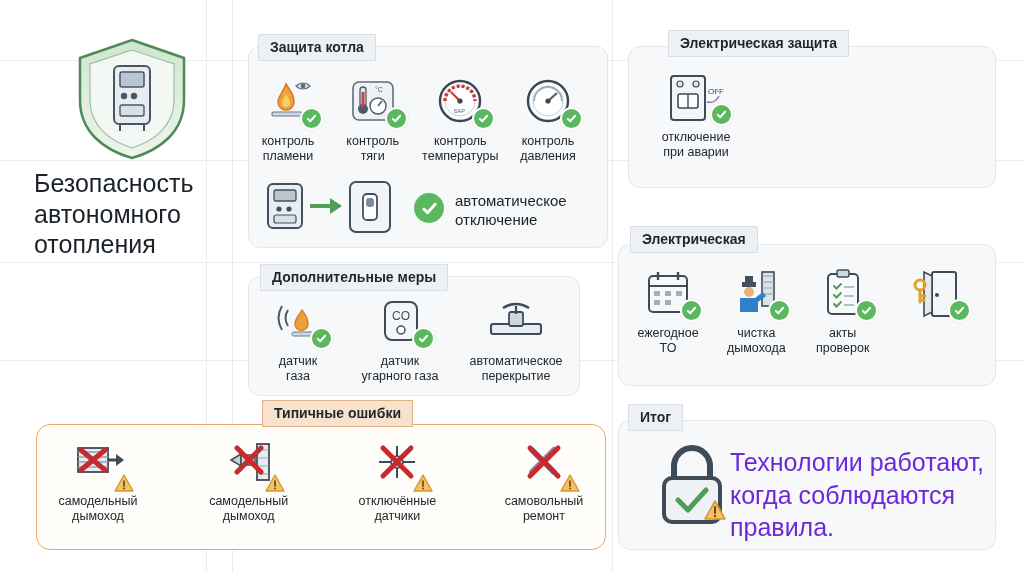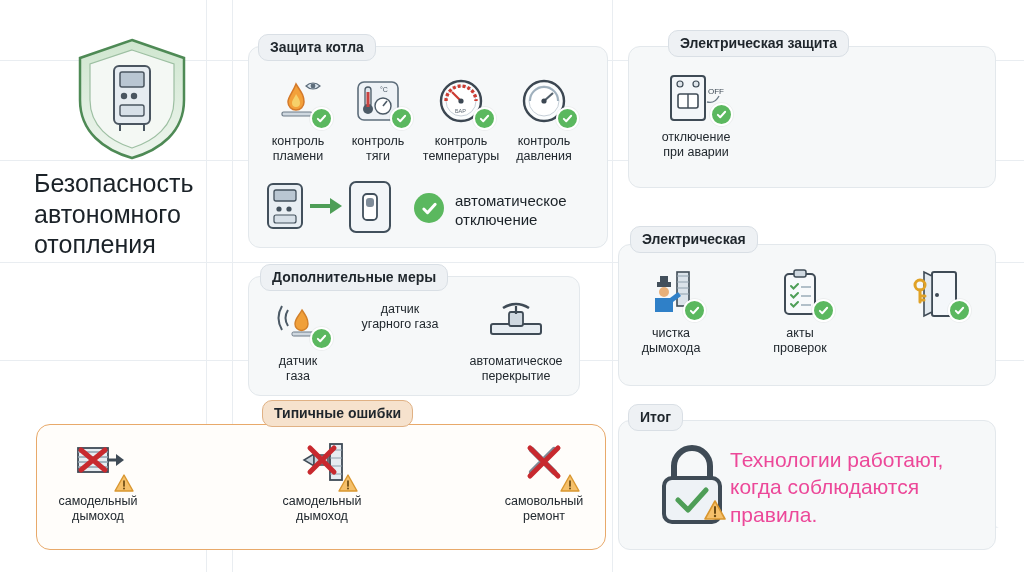--- a/index.html
+++ b/index.html
@@ -20,21 +20,21 @@
   .panel{
     position:absolute;
     background:#f6f8f9;
     border:1px solid #e3e8ec;
     border-radius:12px;
   }
   .panel-title{
     position:absolute;
     background:#eef1f4;
     border:1px solid #d9dfe5;
-    border-radius:10px;
+    border-radius:0;
     font-size:14px;
     font-weight:700;
     color:#1f262c;
     padding:4px 11px 5px;
     white-space:nowrap;
     z-index:5;
   }
   .items{
     display:flex;
     position:absolute;
@@ -87,21 +87,21 @@
   }
   
   .result{
     position:absolute;
     background:#f6f8f9;
     border:1px solid #e3e8ec;
     border-radius:12px;
   }
   .result-text{
     position:absolute;
-    font-size:21px;line-height:1.3;color:#ec4899;white-space:pre-line;
+    font-size:25px;line-height:1.3;color:#6d28d9;white-space:pre-line;
   }
   .auto-off{
     position:absolute;
     font-size:15px;line-height:1.25;color:#1b2228;white-space:pre-line;
   }
   .big-check{
     position:absolute;
     width:30px;height:30px;border-radius:50%;
     background:#5bb85f;display:flex;align-items:center;justify-content:center;
   }
@@ -141,21 +141,21 @@
     <line x1="82" y1="90" x2="82" y2="97" stroke="#4a5560" stroke-width="2"></line>
   </svg>
 </div>
 <div class="hero-title" style="left:34px;top:168px;width:200px">Безопасность
 автономного
 отопления</div>
 
 <div class="panel" style="left:248px;top:46px;width:358px;height:200px"></div>
 <div class="panel-title" style="left:258px;top:34px">Защита котла</div>
 
-<div class="items" style="left:258px;top:76px;width:340px;">
+<div class="items" style="left:248px;top:76px;width:340px;justify-content:space-between">
   <div class="item" style="width:80px">
     <div class="glyph">
       <svg viewBox="0 0 56 52" width="56" height="52">
         <path d="M26 8 C31 16 34 19 34 26 a8 8 0 0 1 -16 0 c0-5 4-8 8-18z" fill="#f3a03a" stroke="#d4792a" stroke-width="1.5"></path>
         <path d="M26 18 c3 5 4 6 4 9 a4 4 0 0 1 -8 0 c0-3 2-4 4-9z" fill="#f6d06a"></path>
         <rect x="12" y="36" width="30" height="4" rx="1.5" fill="#cfd8e0" stroke="#6d7b88" stroke-width="1.2"></rect>
         <path d="M36 10 c4-4 10-4 14 0 c-4 4-10 4-14 0z" fill="#dbe6ef" stroke="#5d6d7b" stroke-width="1.2"></path>
         <circle cx="43" cy="10" r="2.4" fill="#5d6d7b"></circle>
       </svg>
       <span class="check">
@@ -295,20 +295,32 @@
           <svg viewBox="0 0 12 12">
             <path d="M2 6.4 L4.6 9 L10 3" fill="none" stroke="#fff" stroke-width="2.1" stroke-linecap="round" stroke-linejoin="round"></path>
           </svg>
         </span>
     </div>
     <div class="cap">датчик
 газа</div>
   </div>
 
   <div class="item" style="width:104px">
+    <div class="glyph">
+      <svg viewBox="0 0 56 52" width="56" height="52">
+        <rect x="13" y="6" width="32" height="38" rx="7" fill="#f4f7fa" stroke="#3f4b56" stroke-width="2"></rect>
+        <text x="20" y="24" font-size="12" fill="#3f4b56" font-family="Liberation Sans, sans-serif">CO</text>
+        <circle cx="29" cy="34" r="4" fill="#ffffff" stroke="#3f4b56" stroke-width="1.5"></circle>
+      </svg>
+      <span class="check">
+          <svg viewBox="0 0 12 12">
+            <path d="M2 6.4 L4.6 9 L10 3" fill="none" stroke="#fff" stroke-width="2.1" stroke-linecap="round" stroke-linejoin="round"></path>
+          </svg>
+        </span>
+    </div>
     <div class="cap">датчик
 угарного газа</div>
   </div>
 
   <div class="item" style="width:112px">
     <div class="glyph" style="width:70px">
       <svg viewBox="0 0 70 52" width="70" height="52">
         <rect x="10" y="28" width="50" height="10" rx="2" fill="#e7edf2" stroke="#3f4b56" stroke-width="2"></rect>
         <rect x="28" y="16" width="14" height="14" rx="2" fill="#cfd8e0" stroke="#3f4b56" stroke-width="1.8"></rect>
         <path d="M22 12 q13 -8 26 0" fill="none" stroke="#3f4b56" stroke-width="2.6"></path>
@@ -317,20 +329,42 @@
     </div>
     <div class="cap">автоматическое
 перекрытие</div>
   </div>
 </div>
 
 <div class="panel" style="left:618px;top:244px;width:376px;height:140px"></div>
 <div class="panel-title" style="left:630px;top:226px">Электрическая</div>
 
 <div class="items" style="left:626px;top:268px;width:362px;justify-content:space-between">
+  <div class="item" style="width:84px">
+    <div class="glyph">
+      <svg viewBox="0 0 56 52" width="56" height="52">
+        <rect x="9" y="8" width="38" height="36" rx="4" fill="#f6f8fa" stroke="#3f4b56" stroke-width="2"></rect>
+        <line x1="9" y1="18" x2="47" y2="18" stroke="#3f4b56" stroke-width="1.8"></line>
+        <line x1="18" y1="4" x2="18" y2="12" stroke="#3f4b56" stroke-width="2.4"></line>
+        <line x1="38" y1="4" x2="38" y2="12" stroke="#3f4b56" stroke-width="2.4"></line>
+        <rect x="14" y="23" width="6" height="5" fill="#9fb0bd"></rect>
+          <rect x="25" y="23" width="6" height="5" fill="#9fb0bd"></rect>
+        <rect x="36" y="23" width="6" height="5" fill="#9fb0bd"></rect>
+          <rect x="14" y="32" width="6" height="5" fill="#9fb0bd"></rect>
+        <rect x="25" y="32" width="6" height="5" fill="#9fb0bd"></rect>
+      </svg>
+      <span class="check">
+          <svg viewBox="0 0 12 12">
+            <path d="M2 6.4 L4.6 9 L10 3" fill="none" stroke="#fff" stroke-width="2.1" stroke-linecap="round" stroke-linejoin="round"></path>
+          </svg>
+        </span>
+    </div>
+    <div class="cap">ежегодное
+ТО</div>
+  </div>
 
   <div class="item" style="width:90px">
     <div class="glyph">
       <svg viewBox="0 0 56 52" width="56" height="52">
         <rect x="34" y="4" width="12" height="34" fill="#dbe3ea" stroke="#3f4b56" stroke-width="1.6"></rect>
         <path d="M34 8 h12 M34 14 h12 M34 20 h12 M34 26 h12" stroke="#8fa0ad" stroke-width="1"></path>
         <path d="M14 14 h14 v5 h-14z" fill="#43505c"></path>
         <rect x="17" y="8" width="8" height="7" fill="#43505c"></rect>
         <circle cx="21" cy="24" r="5" fill="#e8b07a"></circle>
         <path d="M12 30 h18 v14 h-18z" fill="#2f80c8"></path>
@@ -426,20 +460,38 @@
             <path d="M10 1 L19 17 H1 Z" fill="#f5c06a" stroke="#d9962f" stroke-width="1.4" stroke-linejoin="round"></path>
             <line x1="10" y1="7" x2="10" y2="12" stroke="#6b4a12" stroke-width="1.7" stroke-linecap="round"></line>
             <circle cx="10" cy="14.4" r="1" fill="#6b4a12"></circle>
           </svg>
       </span>
     </div>
     <div class="cap">самодельный
 дымоход</div>
   </div>
 
+  <div class="item" style="width:104px">
+    <div class="glyph">
+      <svg viewBox="0 0 56 52" width="56" height="52">
+        <circle cx="28" cy="26" r="6" fill="#e6ecf1" stroke="#3f4b56" stroke-width="1.6"></circle>
+        <path d="M28 20 v-10 M28 32 v10 M22 26 h-12 M34 26 h12" stroke="#3f4b56" stroke-width="2"></path>
+        <path d="M14 12 L42 40 M42 12 L14 40" stroke="#c8292e" stroke-width="5" stroke-linecap="round"></path>
+      </svg>
+      <span class="warn">
+        <svg viewBox="0 0 20 18">
+            <path d="M10 1 L19 17 H1 Z" fill="#f5c06a" stroke="#d9962f" stroke-width="1.4" stroke-linejoin="round"></path>
+            <line x1="10" y1="7" x2="10" y2="12" stroke="#6b4a12" stroke-width="1.7" stroke-linecap="round"></line>
+            <circle cx="10" cy="14.4" r="1" fill="#6b4a12"></circle>
+          </svg>
+      </span>
+    </div>
+    <div class="cap">отключённые
+датчики</div>
+  </div>
 
   <div class="item" style="width:104px">
     <div class="glyph">
       <svg viewBox="0 0 56 52" width="56" height="52">
         <path d="M16 14 l22 22 M38 14 l-22 22" stroke="#7d8a96" stroke-width="6" stroke-linecap="round"></path>
         <path d="M14 12 L42 40 M42 12 L14 40" stroke="#c8292e" stroke-width="5" stroke-linecap="round"></path>
       </svg>
       <span class="warn">
         <svg viewBox="0 0 20 18">
             <path d="M10 1 L19 17 H1 Z" fill="#f5c06a" stroke="#d9962f" stroke-width="1.4" stroke-linejoin="round"></path>

